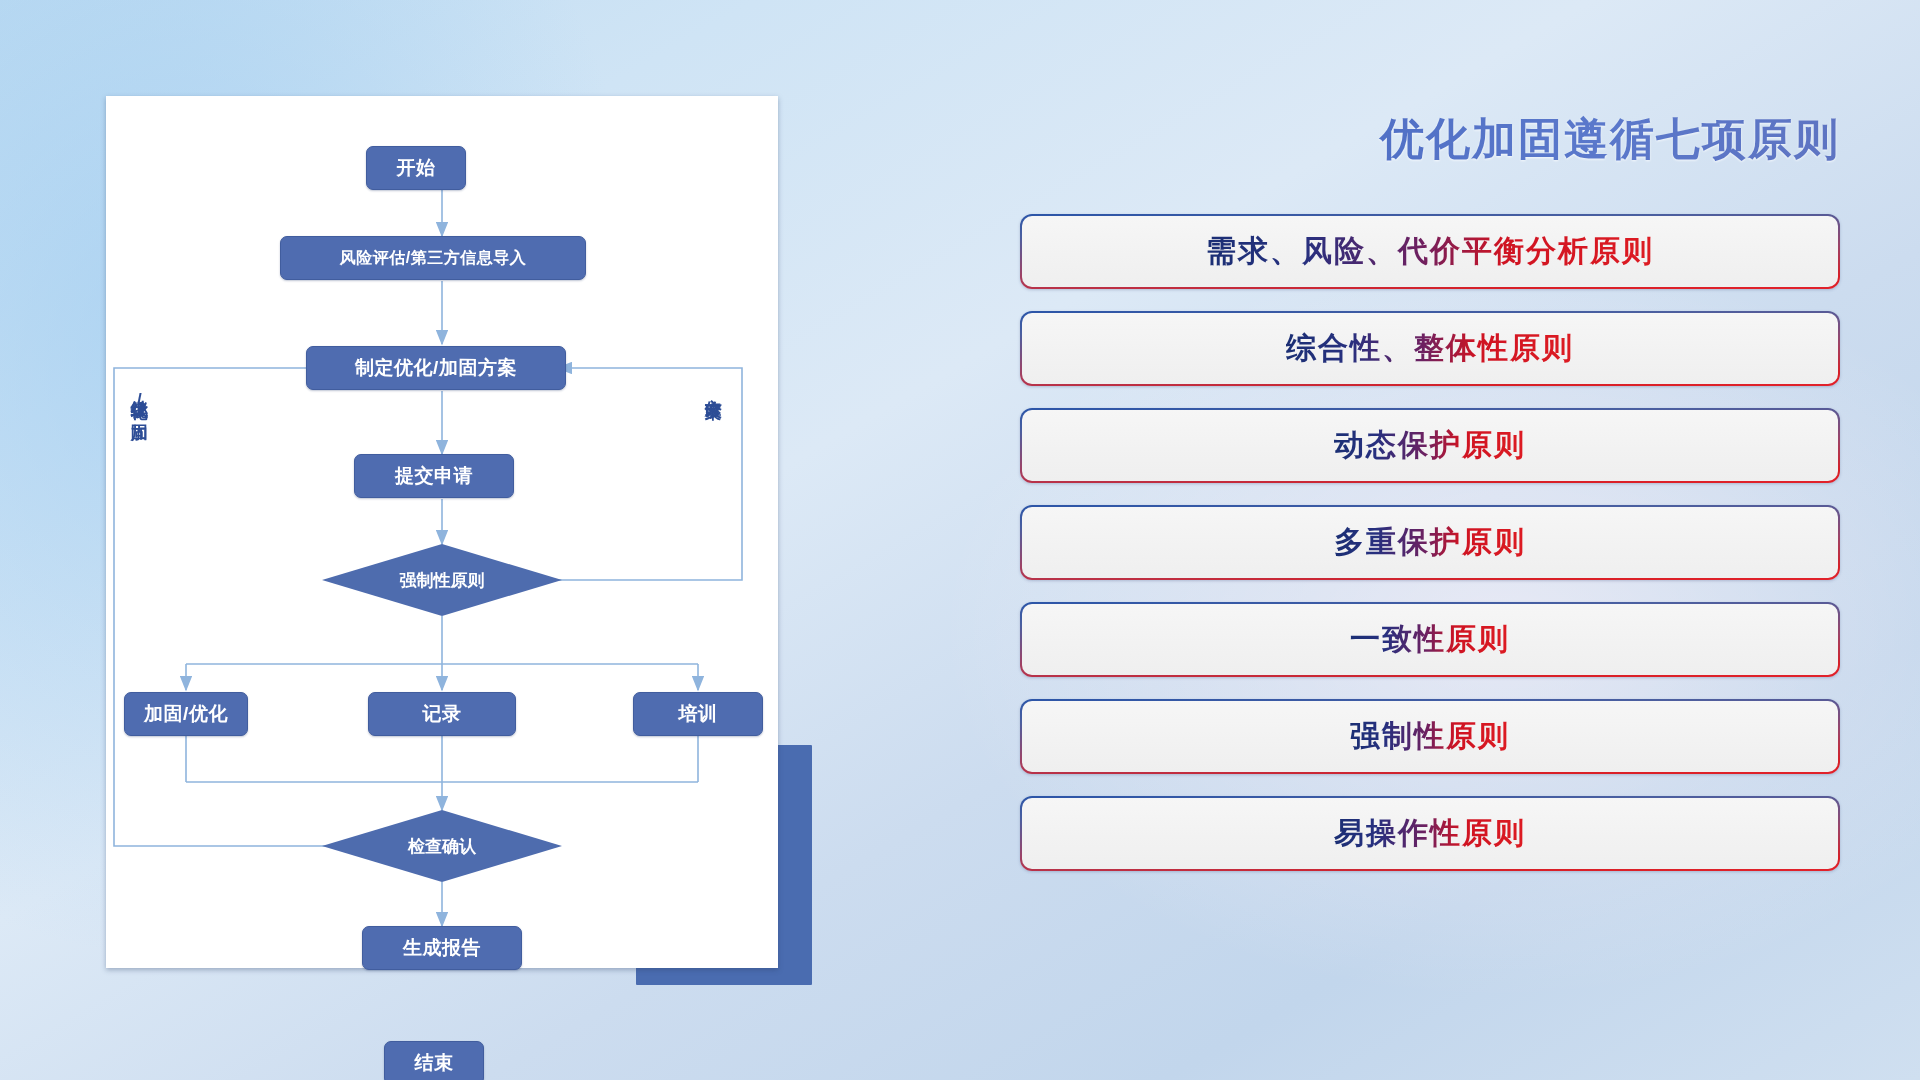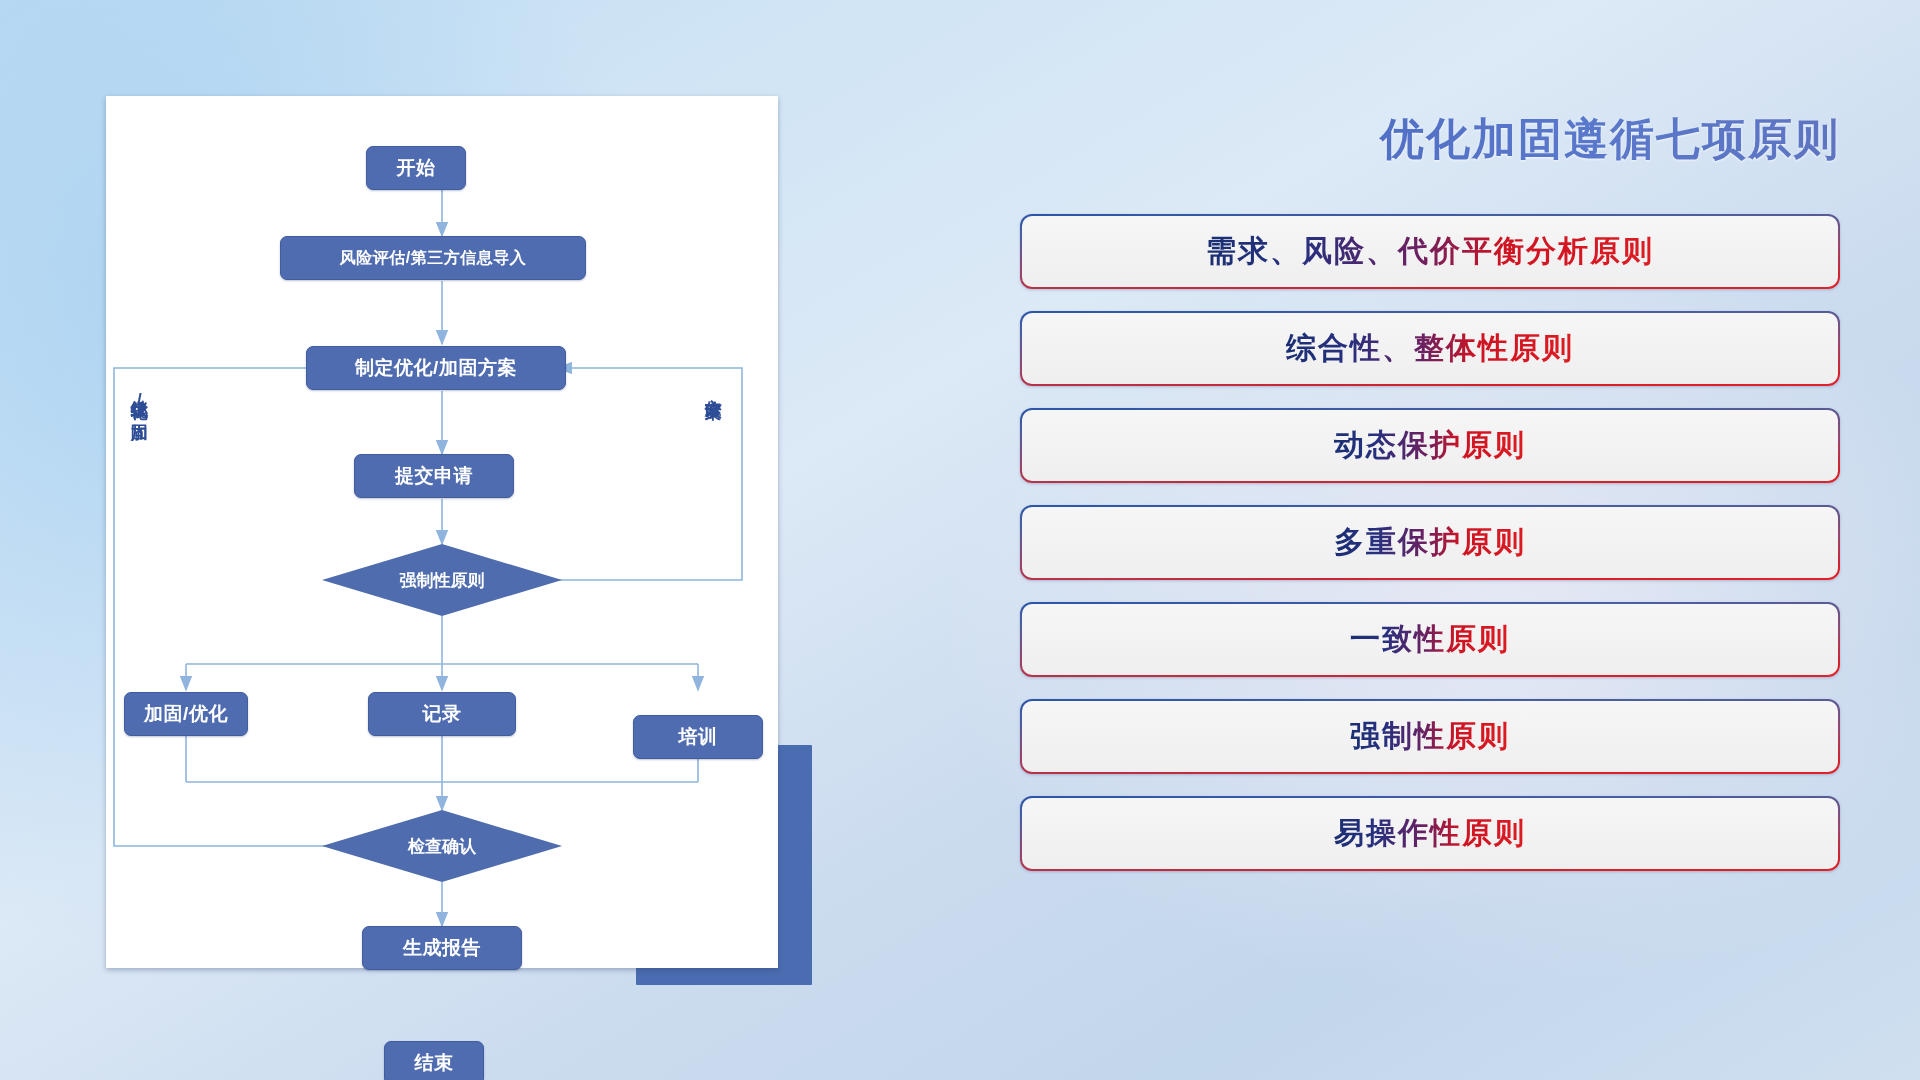--- a/index.html
+++ b/index.html
@@ -146,21 +146,21 @@
       </div>
 
       <div class="node" style="left:18px;top:596px;width:124px;height:44px;font-size:19px;">
         <span>加固/优化</span>
       </div>
 
       <div class="node" style="left:262px;top:596px;width:148px;height:44px;font-size:19px;">
         <span>记录</span>
       </div>
 
-      <div class="node" style="left:527px;top:596px;width:130px;height:44px;font-size:19px;margin-top:23px;">
+      <div class="node" style="left:527px;top:596px;width:130px;height:44px;font-size:19px;">
         <span>培训</span>
       </div>
 
       <div class="dmd" style="left:216px;top:714px;width:240px;height:72px;font-size:17px;">
         <span>检查确认</span>
       </div>
 
       <div class="node" style="left:256px;top:830px;width:160px;height:44px;font-size:19px;">
         <span>生成报告</span>
       </div>

